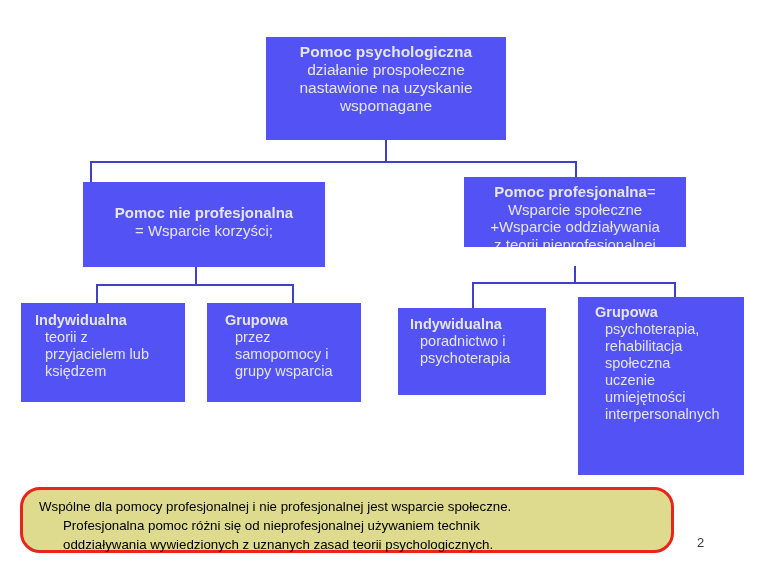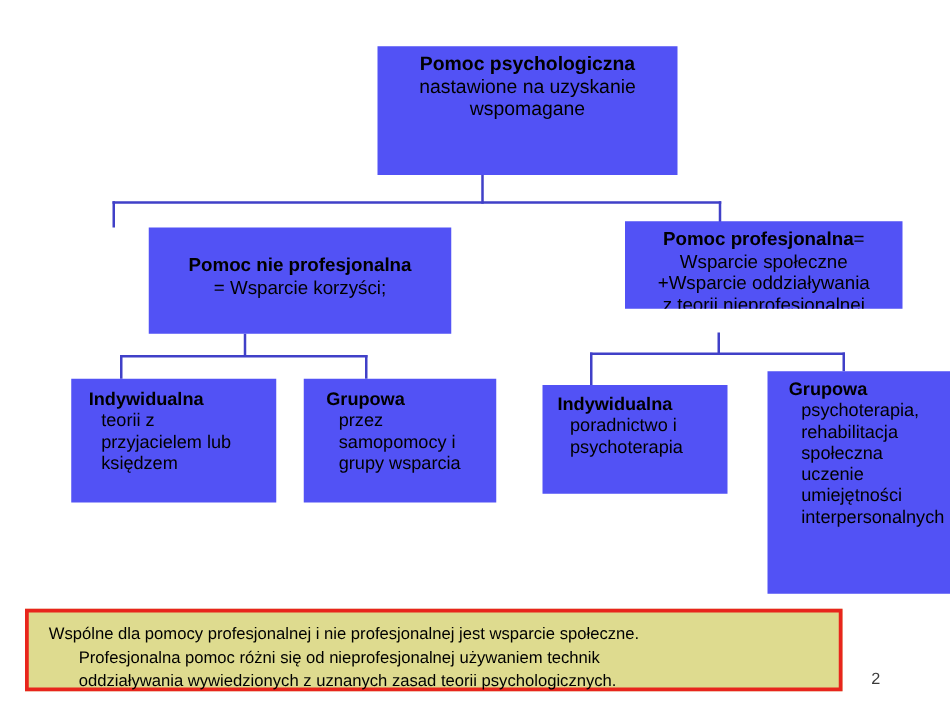--- a/index.html
+++ b/index.html
@@ -21,24 +21,23 @@
   .conn {
     position: absolute;
     background: #4040C8;
   }
 
   
   .node {
     position: absolute;
     background: #5252F5;
     box-sizing: border-box;
-    color: #000000;
+    color: #e5e5e5;
     line-height: 1.17;
     overflow: hidden;
-    margin-left: 36px;
   }
   .node .inner {
     position: absolute;
     left: 0;
     right: 0;
   }
   .node .ttl {
     font-weight: bold;
   }
 
@@ -120,21 +119,21 @@
   
   #callout {
     position: absolute;
     left: 20px;
     top: 487px;
     width: 654px;
     height: 66px;
     box-sizing: border-box;
     background: #DEDB8F;
     border: 3px solid #E8251C;
-    border-radius: 0;
+    border-radius: 20px;
     padding: 8px 12px 0 16px;
     font-size: 13.3px;
     line-height: 1.42;
     color: #000000;
   }
   #callout .l2, #callout .l3 { padding-left: 24px; }
 
   
   #page-number {
     position: absolute;
@@ -160,20 +159,21 @@
   <div class="conn" style="left:292px; top:284px; width:2px; height:19px;"></div>
 
   <div class="conn" style="left:574px; top:266px; width:2px; height:17px;"></div>
   <div class="conn" style="left:472px; top:282px; width:204px; height:2px;"></div>
   <div class="conn" style="left:472px; top:282px; width:2px; height:26px;"></div>
   <div class="conn" style="left:674px; top:282px; width:2px; height:15px;"></div>
 
   <div class="node c-center" id="box-root">
     <div class="inner">
       <div class="ttl">Pomoc psychologiczna</div>
+      <div>działanie prospołeczne</div>
       <div>nastawione na uzyskanie</div>
       <div>wspomagane</div>
     </div>
   </div>
 
   <div class="node c-center" id="box-nonprof">
     <div class="inner">
       <div class="ttl">Pomoc nie profesjonalna</div>
       <div>= Wsparcie korzyści;</div>
     </div>

